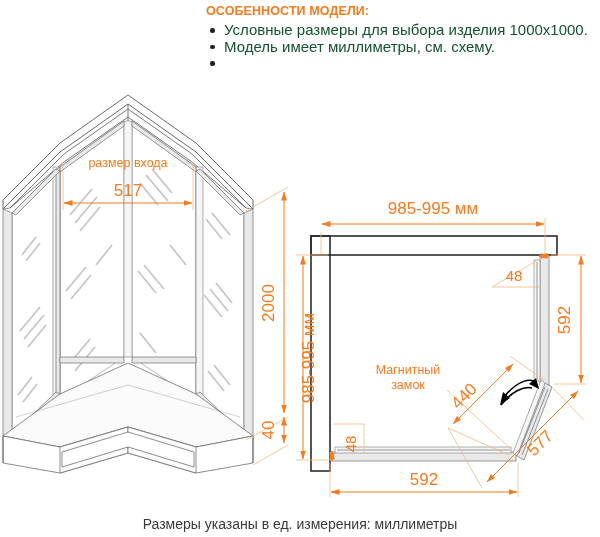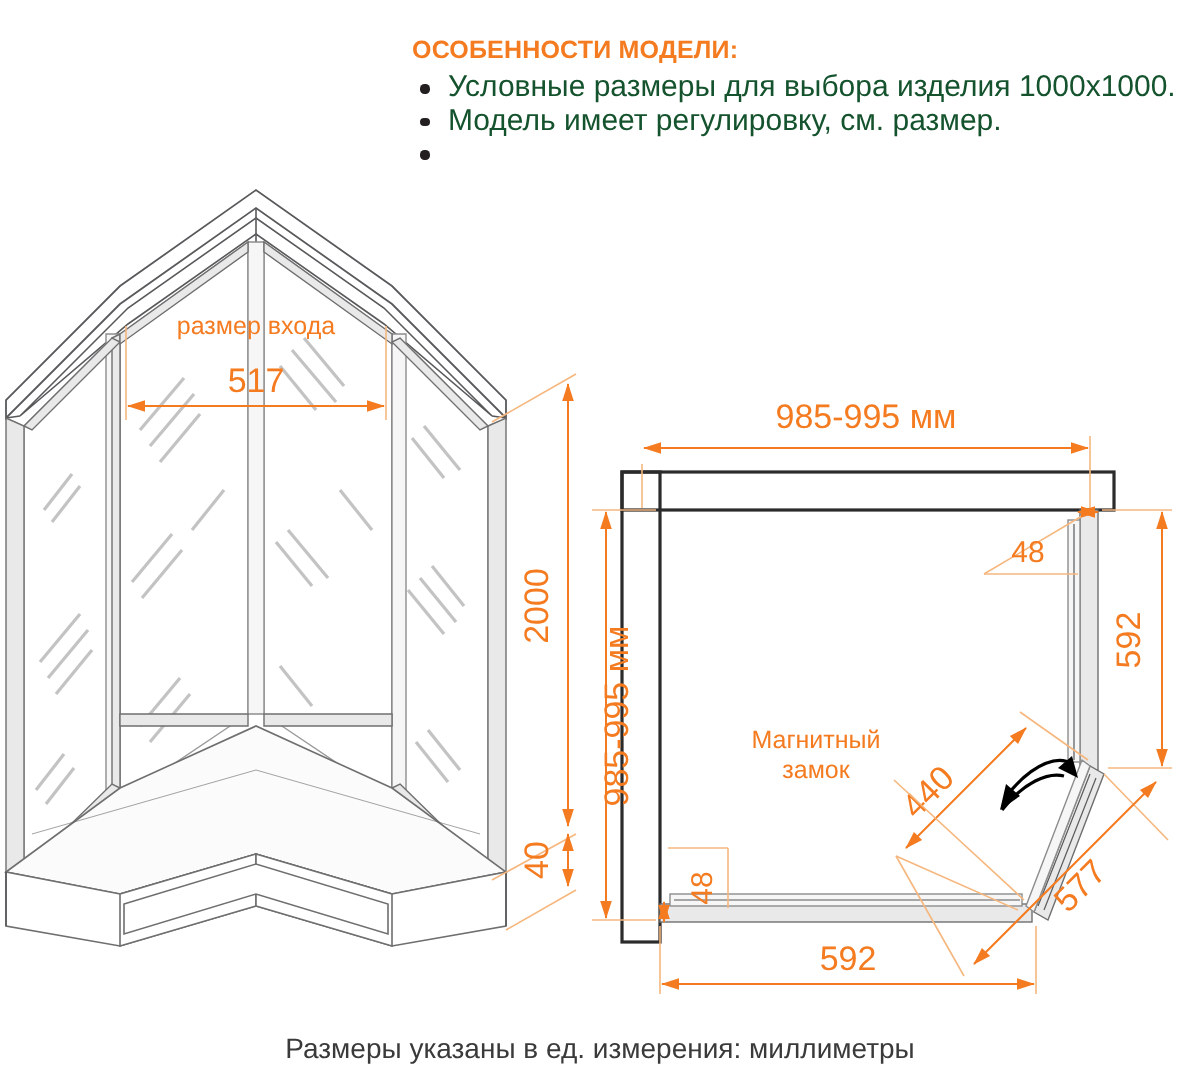--- a/index.html
+++ b/index.html
@@ -2,21 +2,21 @@
 <html><head>
 <meta charset="utf-8">
 <style>
   html,body{margin:0;padding:0;background:#ffffff;}
   body{
     width:600px;height:537px;position:relative;overflow:hidden;
     font-family:"Liberation Sans","DejaVu Sans",sans-serif;
     color:#231f20;
   }
   
-  #header{position:absolute;left:206px;top:18px;width:390px;}
+  #header{position:absolute;left:206px;top:4px;width:390px;}
   #header .title{
     color:#f47b20;font-weight:bold;font-size:12.5px;letter-spacing:.1px;
     margin:0 0 4px 0;
   }
   #header ul{margin:0;padding:0;list-style:none;}
   #header li{
     position:relative;padding-left:18px;font-size:15px;line-height:16.5px;
     color:#14532d;white-space:nowrap;
   }
   #header li .bullet{
@@ -47,21 +47,21 @@
   .traytop{fill:#fbfbfb;stroke:#6f6f6f;stroke-width:.8;}
   .swing{stroke:#000;stroke-width:1.6;fill:none;}
 </style>
 </head>
 <body>
 
 <div id="header">
   <div class="title">ОСОБЕННОСТИ МОДЕЛИ:</div>
   <ul>
     <li><span class="bullet"></span><span>Условные размеры для выбора изделия 1000х1000.</span></li>
-    <li><span class="bullet"></span><span>Модель имеет регулировку, см. размер.</span></li>
+    <li><span class="bullet"></span><span>Модель имеет миллиметры, см. схему.</span></li>
     <li><span class="bullet"></span></li>
   </ul>
 </div>
 
 <svg class="sv" id="iso" width="300" height="420" style="left:0px;top:95px;">
   <defs>
     <marker id="aL" markerWidth="9" markerHeight="7" refX="8.5" refY="3.5" orient="auto">
       <polygon points="9,3.5 0,0.6 0,6.4" fill="#f47b20"></polygon>
     </marker>
     <marker id="aR" markerWidth="9" markerHeight="7" refX="0.5" refY="3.5" orient="auto">

